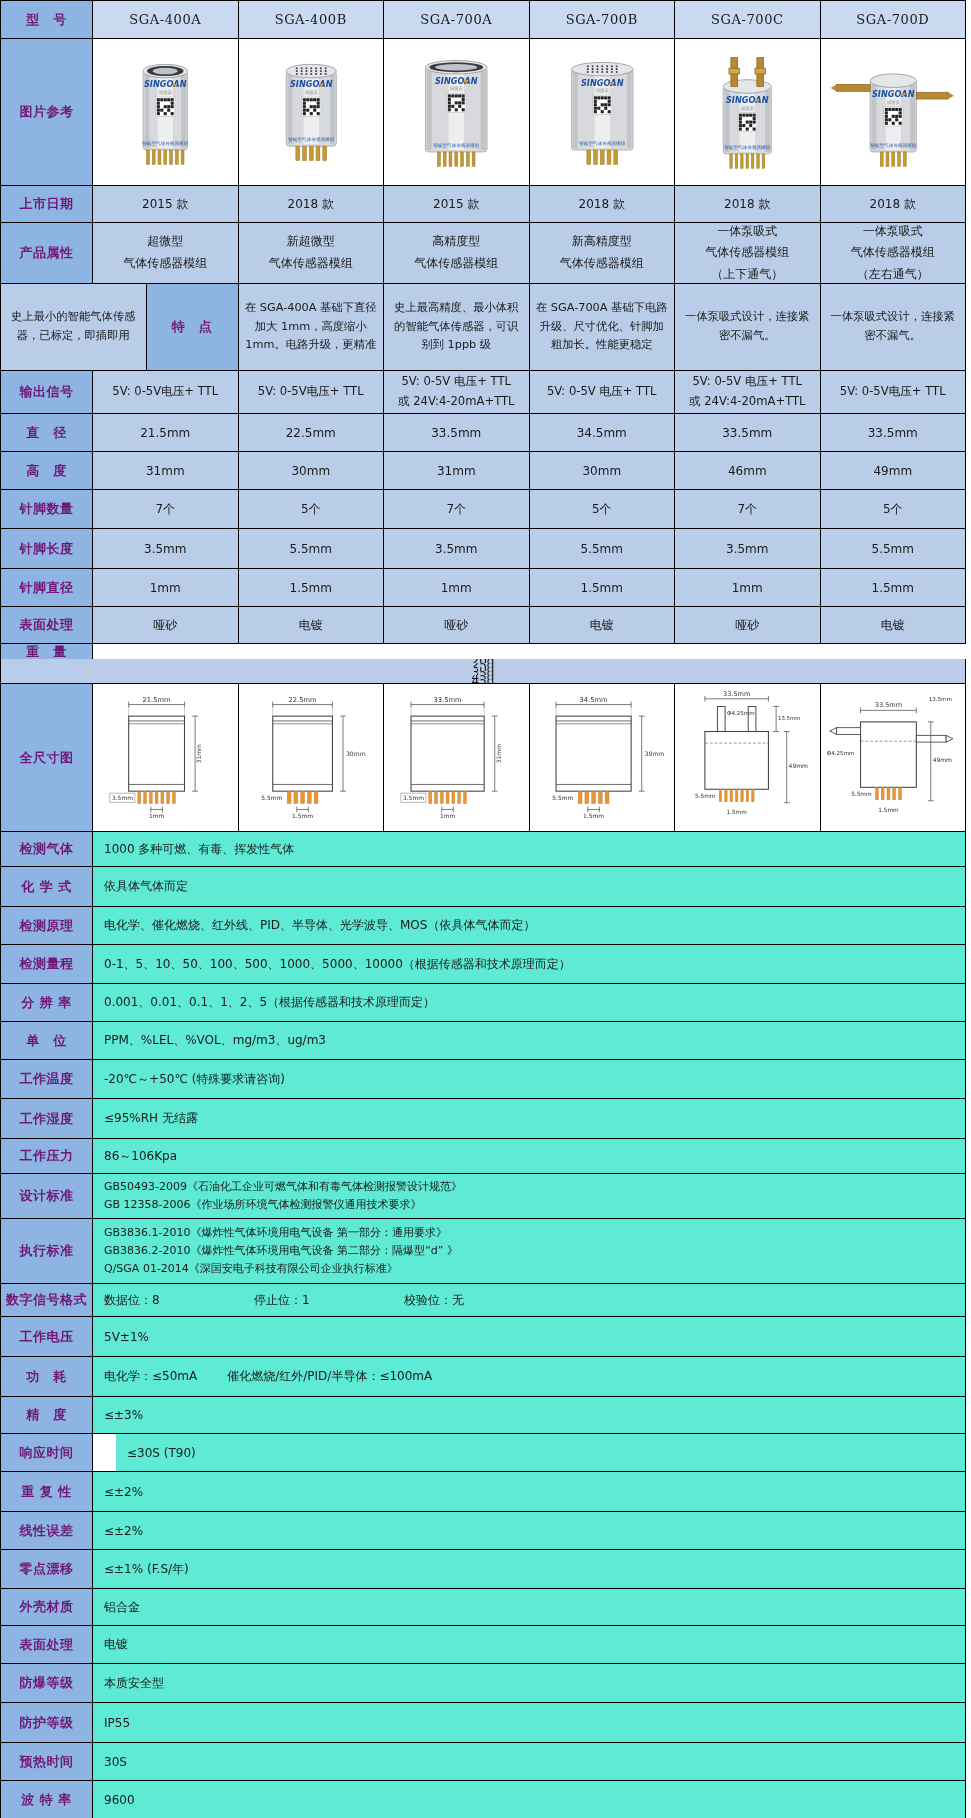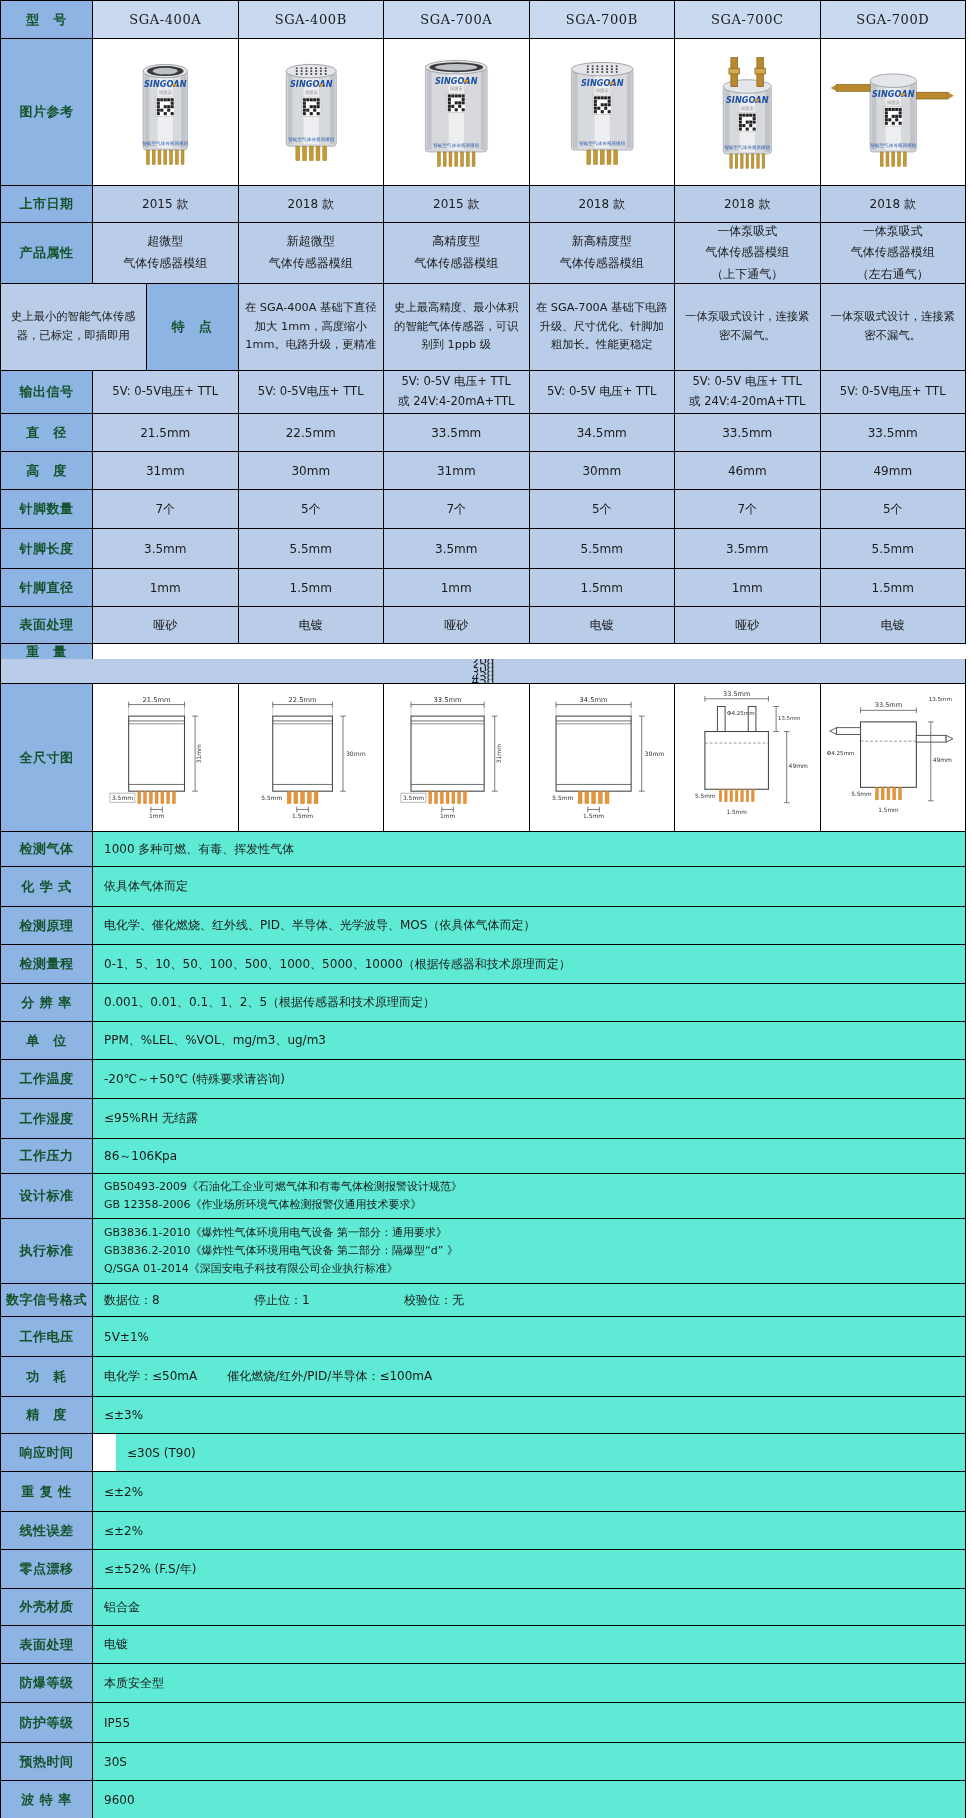--- a/index.html
+++ b/index.html
@@ -1,20 +1,20 @@
 <!DOCTYPE html>
 <html><head>
 <meta charset="utf-8">
 <style>
   html,body{margin:0;padding:0;background:#fff;}
   body{width:971px;font-family:"DejaVu Sans","Liberation Sans",sans-serif;color:#1a1a1a;}
   #spec-table{width:966px;border-top:1px solid #000;border-left:1px solid #000;box-sizing:border-box;background:#fff;}
   .row{display:flex;border-bottom:1px solid #000;box-sizing:border-box;width:100%;}
   .cell{border-right:1px solid #000;box-sizing:border-box;display:flex;flex-direction:column;align-items:center;justify-content:center;text-align:center;overflow:hidden;}
-  .label-cell{width:92px;min-width:92px;background:#8DB4E2;font-weight:bold;font-size:13px;color:#14532d;letter-spacing:.5px;}
+  .label-cell{width:92px;min-width:92px;background:#8DB4E2;font-weight:bold;font-size:13px;color:#701a75;letter-spacing:.5px;}
   .model-cell{flex:1;background:#C9D9F0;}
   .model-cell span{font-family:"DejaVu Serif","Liberation Serif",serif;font-weight:normal;font-size:13px;letter-spacing:.6px;}
   .data-cell{flex:1;background:#B9CDE8;font-size:12px;line-height:1.5;padding:2px 4px;}
   .img-cell,.dia-cell{flex:1;background:#fff;padding:2px;}
   .img-cell svg,.dia-cell svg{width:100%;height:100%;display:block;}
   .full-cell{flex:1;background:#5eead4;font-size:12px;padding-left:11px;align-items:flex-start;justify-content:center;text-align:left;}
   .key-features .data-cell{font-size:11.3px;line-height:1.65;padding:3px 6px;}
   .key-product_attribute .data-cell{line-height:1.8;}
   .key-output_signal .data-cell{font-size:11.6px;line-height:1.7;}
   .key-design_standard .full-cell,.key-exec_standard .full-cell{font-size:11px;line-height:1.62;}
@@ -920,21 +920,21 @@
       </div>
       <div class="cell full-cell">
         <div>≤±2%</div>
       </div>
     </div>
     <div class="row full-row key-zero_drift" style="height: 39px;">
       <div class="cell label-cell">
         <span>零点漂移</span>
       </div>
       <div class="cell full-cell">
-        <div>≤±52% (F.S/年)</div>
+        <div>≤±1% (F.S/年)</div>
       </div>
     </div>
     <div class="row full-row key-shell_material" style="height: 37px;">
       <div class="cell label-cell">
         <span>外壳材质</span>
       </div>
       <div class="cell full-cell">
         <div>铝合金</div>
       </div>
     </div>

